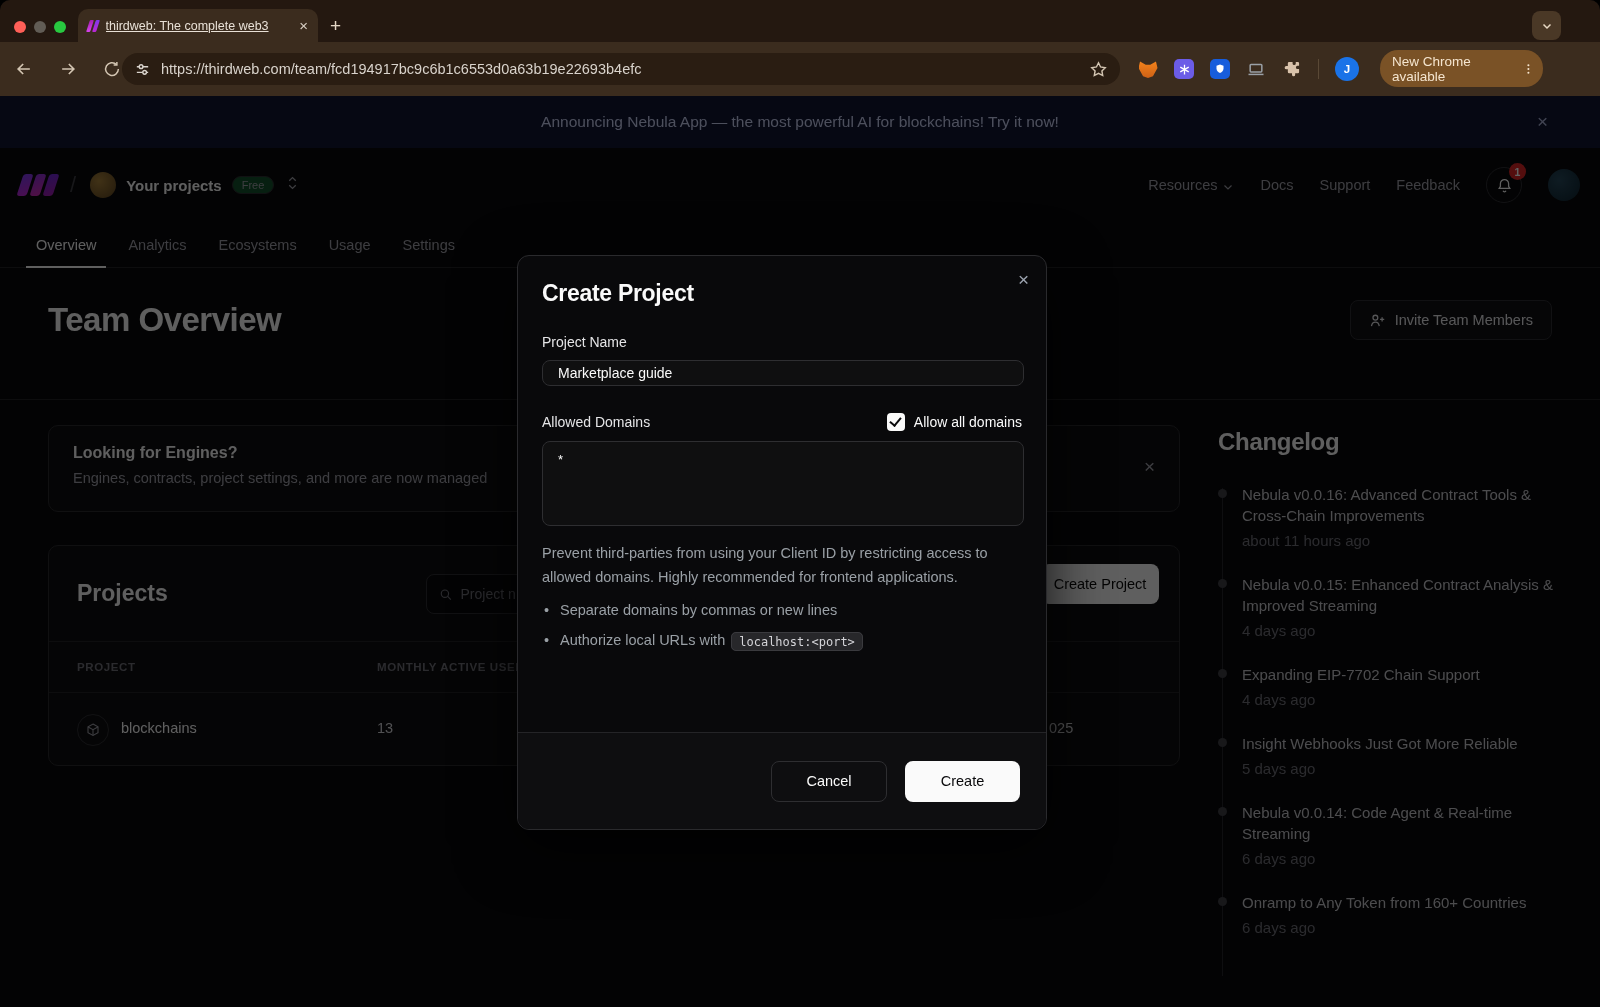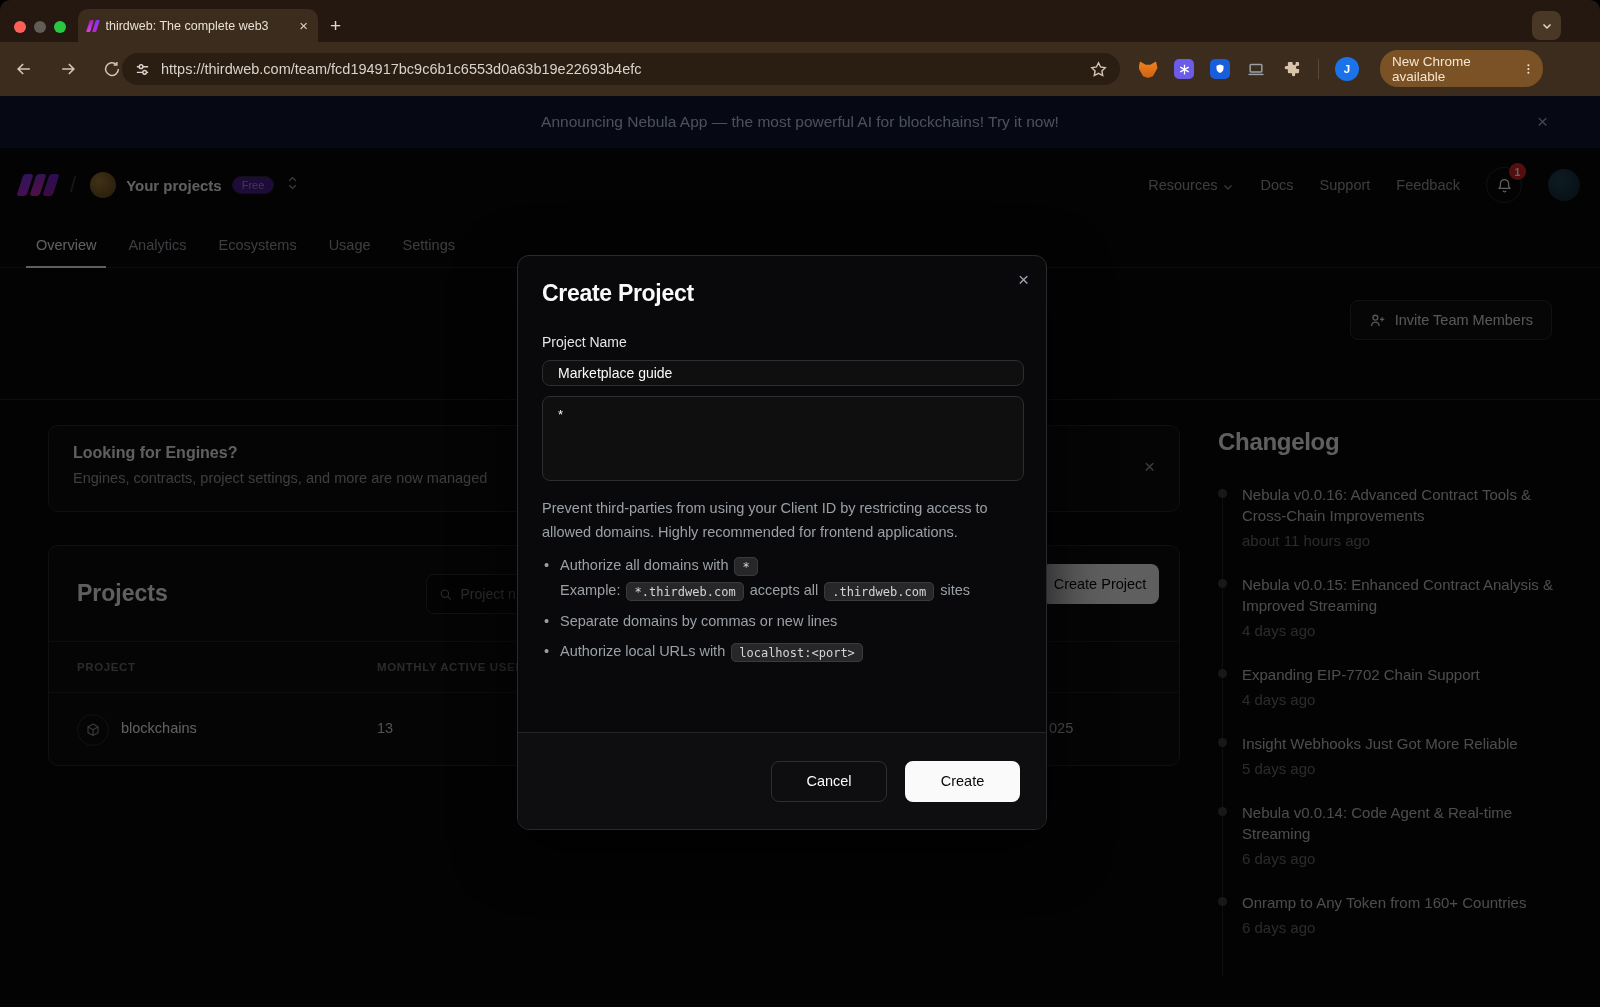--- a/index.html
+++ b/index.html
@@ -5,21 +5,21 @@
   * { margin:0; padding:0; box-sizing:border-box; }
   html,body { width:1600px; height:1007px; background:#000; font-family:"Liberation Sans", sans-serif; }
   .window { position:relative; width:1600px; height:1007px; overflow:hidden; border-radius:10px 10px 0 0; background:#09090b; }
 
   
   .tabstrip { position:absolute; top:0; left:0; width:1600px; height:42px; background:#241810; }
   .traffic { position:absolute; top:21px; display:flex; gap:8px; left:14px; }
   .traffic span { width:12px; height:12px; border-radius:50%; display:block; }
   .t-red{ background:#ff5f57; } .t-gray{ background:#615c55; } .t-green{ background:#28c840; }
   .tab { position:absolute; left:78px; top:9px; width:240px; height:33px; background:#3b2c1e; border-radius:10px 10px 0 0; display:flex; align-items:center; padding:0 10px; gap:8px; }
-  .tab-title { color:#e8e0d6; font-size:12.5px; white-space:nowrap; overflow:hidden; max-width:170px; }
+  .tab-title { color:#e8e0d6; font-size:12.5px; white-space:nowrap; overflow:hidden; max-width:170px;text-decoration:underline; }
   .tab-close { color:#d8cfc4; font-size:15px; margin-left:auto; line-height:1; }
   .newtab-btn { position:absolute; left:330px; top:16px; color:#e3d6c4; font-size:19px; line-height:1; }
   .tab-overview-btn { position:absolute; right:39px; top:11px; width:29px; height:29px; background:#4a3826; border-radius:8px; display:flex; align-items:center; justify-content:center; }
 
   .toolbar { position:absolute; top:42px; left:0; width:1600px; height:54px; background:#3b2c1e; display:flex; align-items:center; }
   .nav-ic { width:24px; height:24px; display:flex; align-items:center; justify-content:center; margin-left:12px; color:#d3c5b2; }
   .urlbar { position:absolute; left:122px; top:11px; width:998px; height:32px; background:#2a1d12; border-radius:16px; display:flex; align-items:center; padding:0 12px; gap:10px; }
   .url-text { color:#d9d3cc; font-size:14.5px; white-space:nowrap; overflow:hidden; flex:1; }
   .ext { width:20px; height:20px; display:flex; align-items:center; justify-content:center; }
   .ext-row { position:absolute; left:1138px; top:15px; display:flex; align-items:center; gap:16px; }
@@ -39,21 +39,21 @@
   .banner-close { position:absolute; right:52px; color:#aab0d6; font-size:19px; }
 
   .site-header { position:absolute; top:52px; left:0; width:1600px; height:74px; display:flex; align-items:center; padding:0 20px; }
   .tw-logo { display:flex; gap:3px; }
   .tw-logo i { width:10px; height:22px; border-radius:3px; transform:skewX(-18deg); background:linear-gradient(160deg,#7c3aed,#c026d3); }
   .tw-logo i:nth-child(2){ background:linear-gradient(160deg,#8b31d9,#d12bb4); }
   .tw-logo i:nth-child(3){ background:linear-gradient(160deg,#6d28d9,#a21caf); }
   .slash { color:#3f3f46; font-size:22px; margin:0 14px; font-weight:300; }
   .team-avatar { width:26px; height:26px; border-radius:50%; background:radial-gradient(circle at 35% 35%,#a9823c,#5e4520); margin-right:10px; }
   .team-name { color:#fafafa; font-size:15px; font-weight:600;text-align:right; }
-  .plan-badge { margin-left:10px; background:#4c1d95; border:1px solid #2e2e33; color:#a1a1aa; font-size:11px; padding:2px 9px; border-radius:9px; }
+  .plan-badge { margin-left:10px; background:#14532d; border:1px solid #2e2e33; color:#a1a1aa; font-size:11px; padding:2px 9px; border-radius:9px; }
   .updown { margin-left:12px; color:#a1a1aa; }
   .header-right { margin-left:auto; display:flex; align-items:center; gap:26px; }
   .hlink { color:#a1a1aa; font-size:14.5px; display:flex; align-items:flex-end; gap:5px; }
   .bell-wrap { position:relative; width:36px; height:36px; border:1px solid #2e2e33; border-radius:50%; display:flex; align-items:center; justify-content:center; }
   .notif-badge { position:absolute; top:-5px; right:-5px; min-width:17px; height:17px; background:#dc2626; border-radius:9px; color:#fff; font-size:10.5px; font-weight:700; display:flex; align-items:center; justify-content:center; }
   .user-avatar { width:32px; height:32px; border-radius:50%; background:radial-gradient(circle at 35% 35%,#27495c,#0e2430); }
 
   .page-tabs { position:absolute; top:126px; left:0; width:1600px; height:46px; border-bottom:1px solid #222226; display:flex; align-items:stretch; padding:0 20px; }
   .ptab { color:#a1a1aa; font-size:14.5px; display:flex; align-items:center; padding:0 16px; position:relative; }
   .ptab.active { color:#fafafa; }
@@ -253,20 +253,21 @@
 
     <div class="page-tabs">
       <span class="ptab active">Overview</span>
       <span class="ptab">Analytics</span>
       <span class="ptab">Ecosystems</span>
       <span class="ptab">Usage</span>
       <span class="ptab">Settings</span>
     </div>
 
     <div class="title-row">
+      <span class="page-title">Team Overview</span>
       <span class="invite-btn">
         <svg width="17" height="17" viewBox="0 0 24 24" fill="none" stroke="#e4e4e7" stroke-width="1.8">
             <circle cx="9" cy="8" r="3.4"></circle>
             <path d="M3.5 20c.6-3.6 2.8-5.6 5.5-5.6s4.9 2 5.5 5.6"></path>
             <path d="M18.5 7.5v6M15.5 10.5h6"></path>
           </svg>
         <span>Invite Team Members</span>
       </span>
     </div>
     <div class="hr1"></div>
@@ -345,32 +346,30 @@
 
     <div class="dim"></div>
   </div>
 
   <div class="modal">
     <span class="modal-close">×</span>
     <div class="modal-body">
       <div class="modal-title">Create Project</div>
       <div class="field-label">Project Name</div>
       <input class="txt-input" value="Marketplace guide" style="">
+      <div class="domains-row">
+        <span class="field-label" style="margin-top:0;">Allowed Domains</span>
+        <span class="checkbox-row">
+          <span class="checkbox"></span>
+          <span class="checkbox-label">Allow all domains</span>
+        </span>
+      </div>
       <textarea class="txt-area" style="">*</textarea>
       <div class="help-text">Prevent third-parties from using your Client ID by restricting access to allowed domains. Highly recommended for frontend applications.</div>
       <ul class="help-list">
-        <li>
-          <span>Authorize all domains with</span>
-          <span class="code-chip">*</span><br>
-          <span>Example:</span>
-          <span class="code-chip">*.thirdweb.com</span>
-          <span>accepts all</span>
-          <span class="code-chip">.thirdweb.com</span>
-          <span>sites</span>
-        </li>
         <li>Separate domains by commas or new lines</li>
         <li>
           <span>Authorize local URLs with</span>
           <span class="code-chip">localhost:&lt;port&gt;</span>
         </li>
       </ul>
     </div>
 
     <div class="modal-footer">
       <span class="btn-cancel">Cancel</span>

